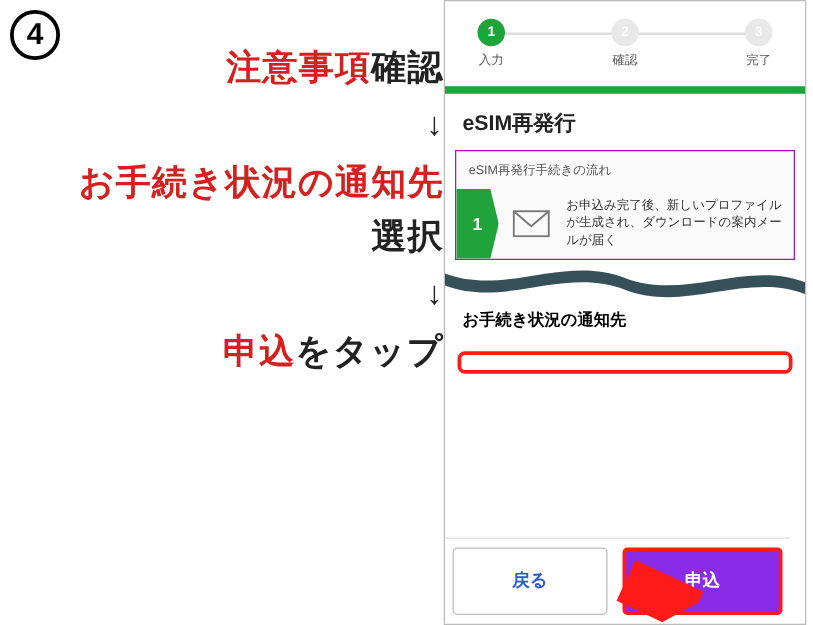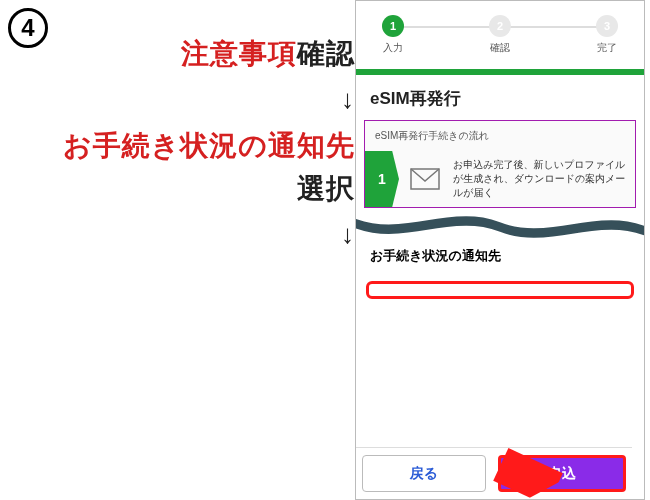--- a/index.html
+++ b/index.html
@@ -173,21 +173,21 @@
     display: none;
   }
   .opt.selected .radio .inner { display: block; }
   .opt-lbl { font-size: 13px; color: #222; }
 
   .bottom-bar {
     position: absolute;
     bottom: 0; left: 0; right: 12px;
     border-top: 1px solid #ddd;
     display: flex;
-    height: 52px;
+    height: 69px;
   }
   .btn {
     flex: 1;
     margin: 7px 6px;
     display: flex; align-items: center; justify-content: center;
     font-size: 14px; font-weight: 700;
     border-radius: 4px;
     cursor: pointer;
   }
   .btn.back {
@@ -223,20 +223,23 @@
         <span class="red">注意事項</span><span class="blk">確認</span>
       </div>
       <span class="arrow-down">↓</span>
       <div>
         <span class="red">お手続き状況の通知先</span>
       </div>
       <div>
         <span class="blk">選択</span>
       </div>
       <span class="arrow-down">↓</span>
+      <div>
+        <span class="red">申込</span><span class="blk">をタップ</span>
+      </div>
     </div>
   </div>
 
   <div class="right">
 
     <div class="stepper">
       <div class="step-node">
         <div class="step-dot active">
             <span>1</span>
           </div>

